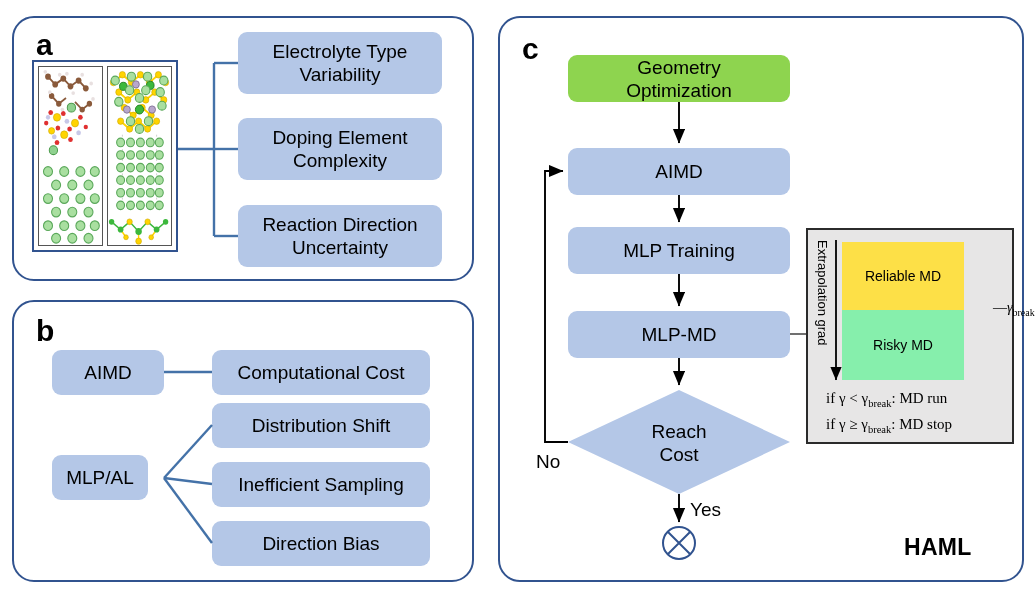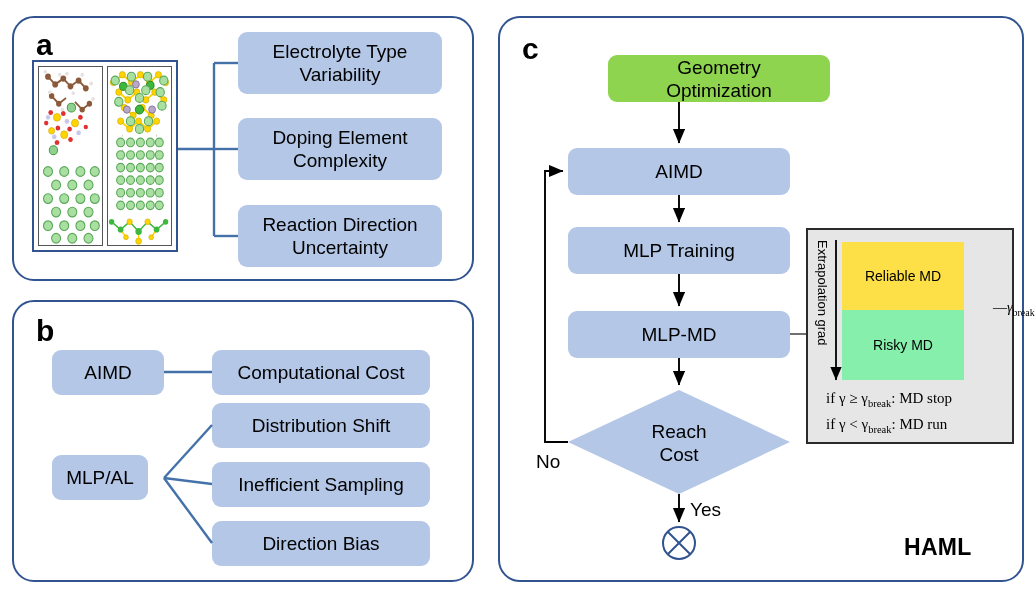--- a/index.html
+++ b/index.html
@@ -36,21 +36,21 @@
     align-items:center;
     justify-content:center;
     text-align:center;
     font-size:19px;
     line-height:23px;
     color:#000;
     box-sizing:border-box;
     padding:2px 6px;
     white-space:pre-line;
   }
-  .node.green{background:#8ed44f;margin-left:40px;}
+  .node.green{background:#8ed44f;}
 
   
   #struct-frame{
     position:absolute;left:32px;top:60px;width:146px;height:192px;
     border:2px solid #31538f;background:#fff;box-sizing:border-box;
     display:flex;gap:4px;padding:4px;
   }
   .cell{flex:1;border:1px solid #555;background:#fff;position:relative;overflow:hidden;}
 
   
@@ -402,21 +402,21 @@
     </defs>
     <path d="M28 10 L28 150" stroke="#000" stroke-width="1.8" fill="none" marker-end="url(#ah2)"></path>
   </svg>
   <div id="inset-reliable">Reliable MD</div>
   <div id="inset-risky">Risky MD</div>
   <div id="gamma-break">
     —<i>γ</i><span class="sub">break</span>
   </div>
   <div id="cond-lines">
     <div class="cond-row">
-      <span>if γ ≥ γ</span><span class="sub">break</span><span>: MD stop</span>
+      <span>if γ &lt; γ</span><span class="sub">break</span><span>: MD run</span>
     </div>
     <div class="cond-row">
-      <span>if γ &lt; γ</span><span class="sub">break</span><span>: MD run</span>
+      <span>if γ ≥ γ</span><span class="sub">break</span><span>: MD stop</span>
     </div>
   </div>
 </div>
 
 <div id="haml">HAML</div>
 
 </body></html>

